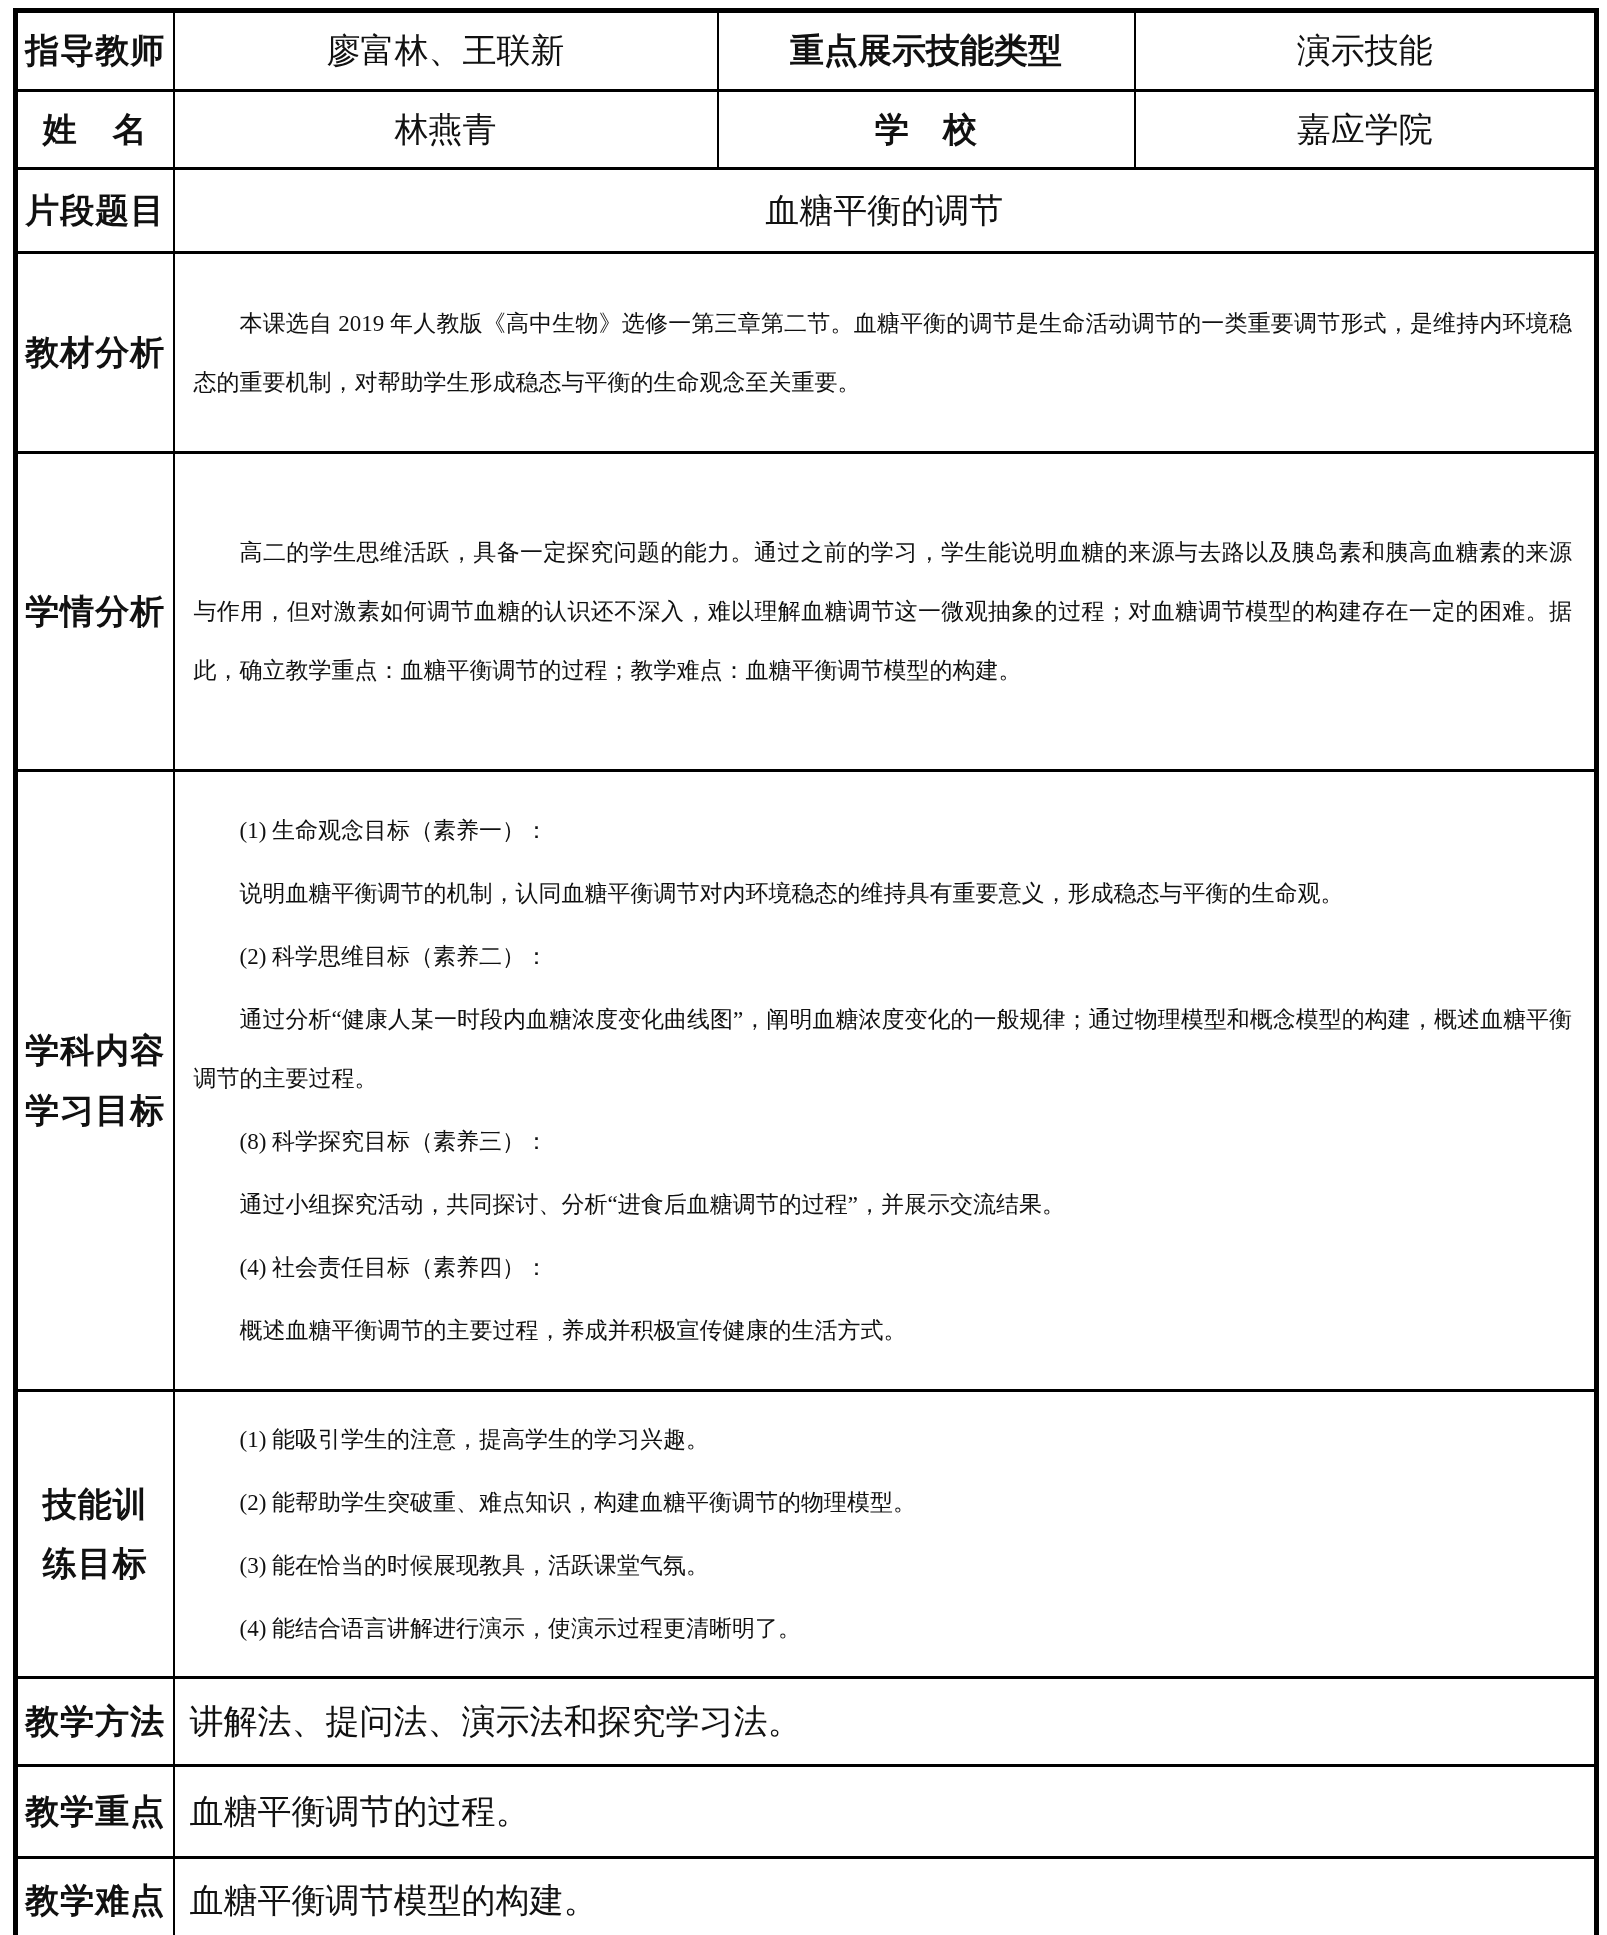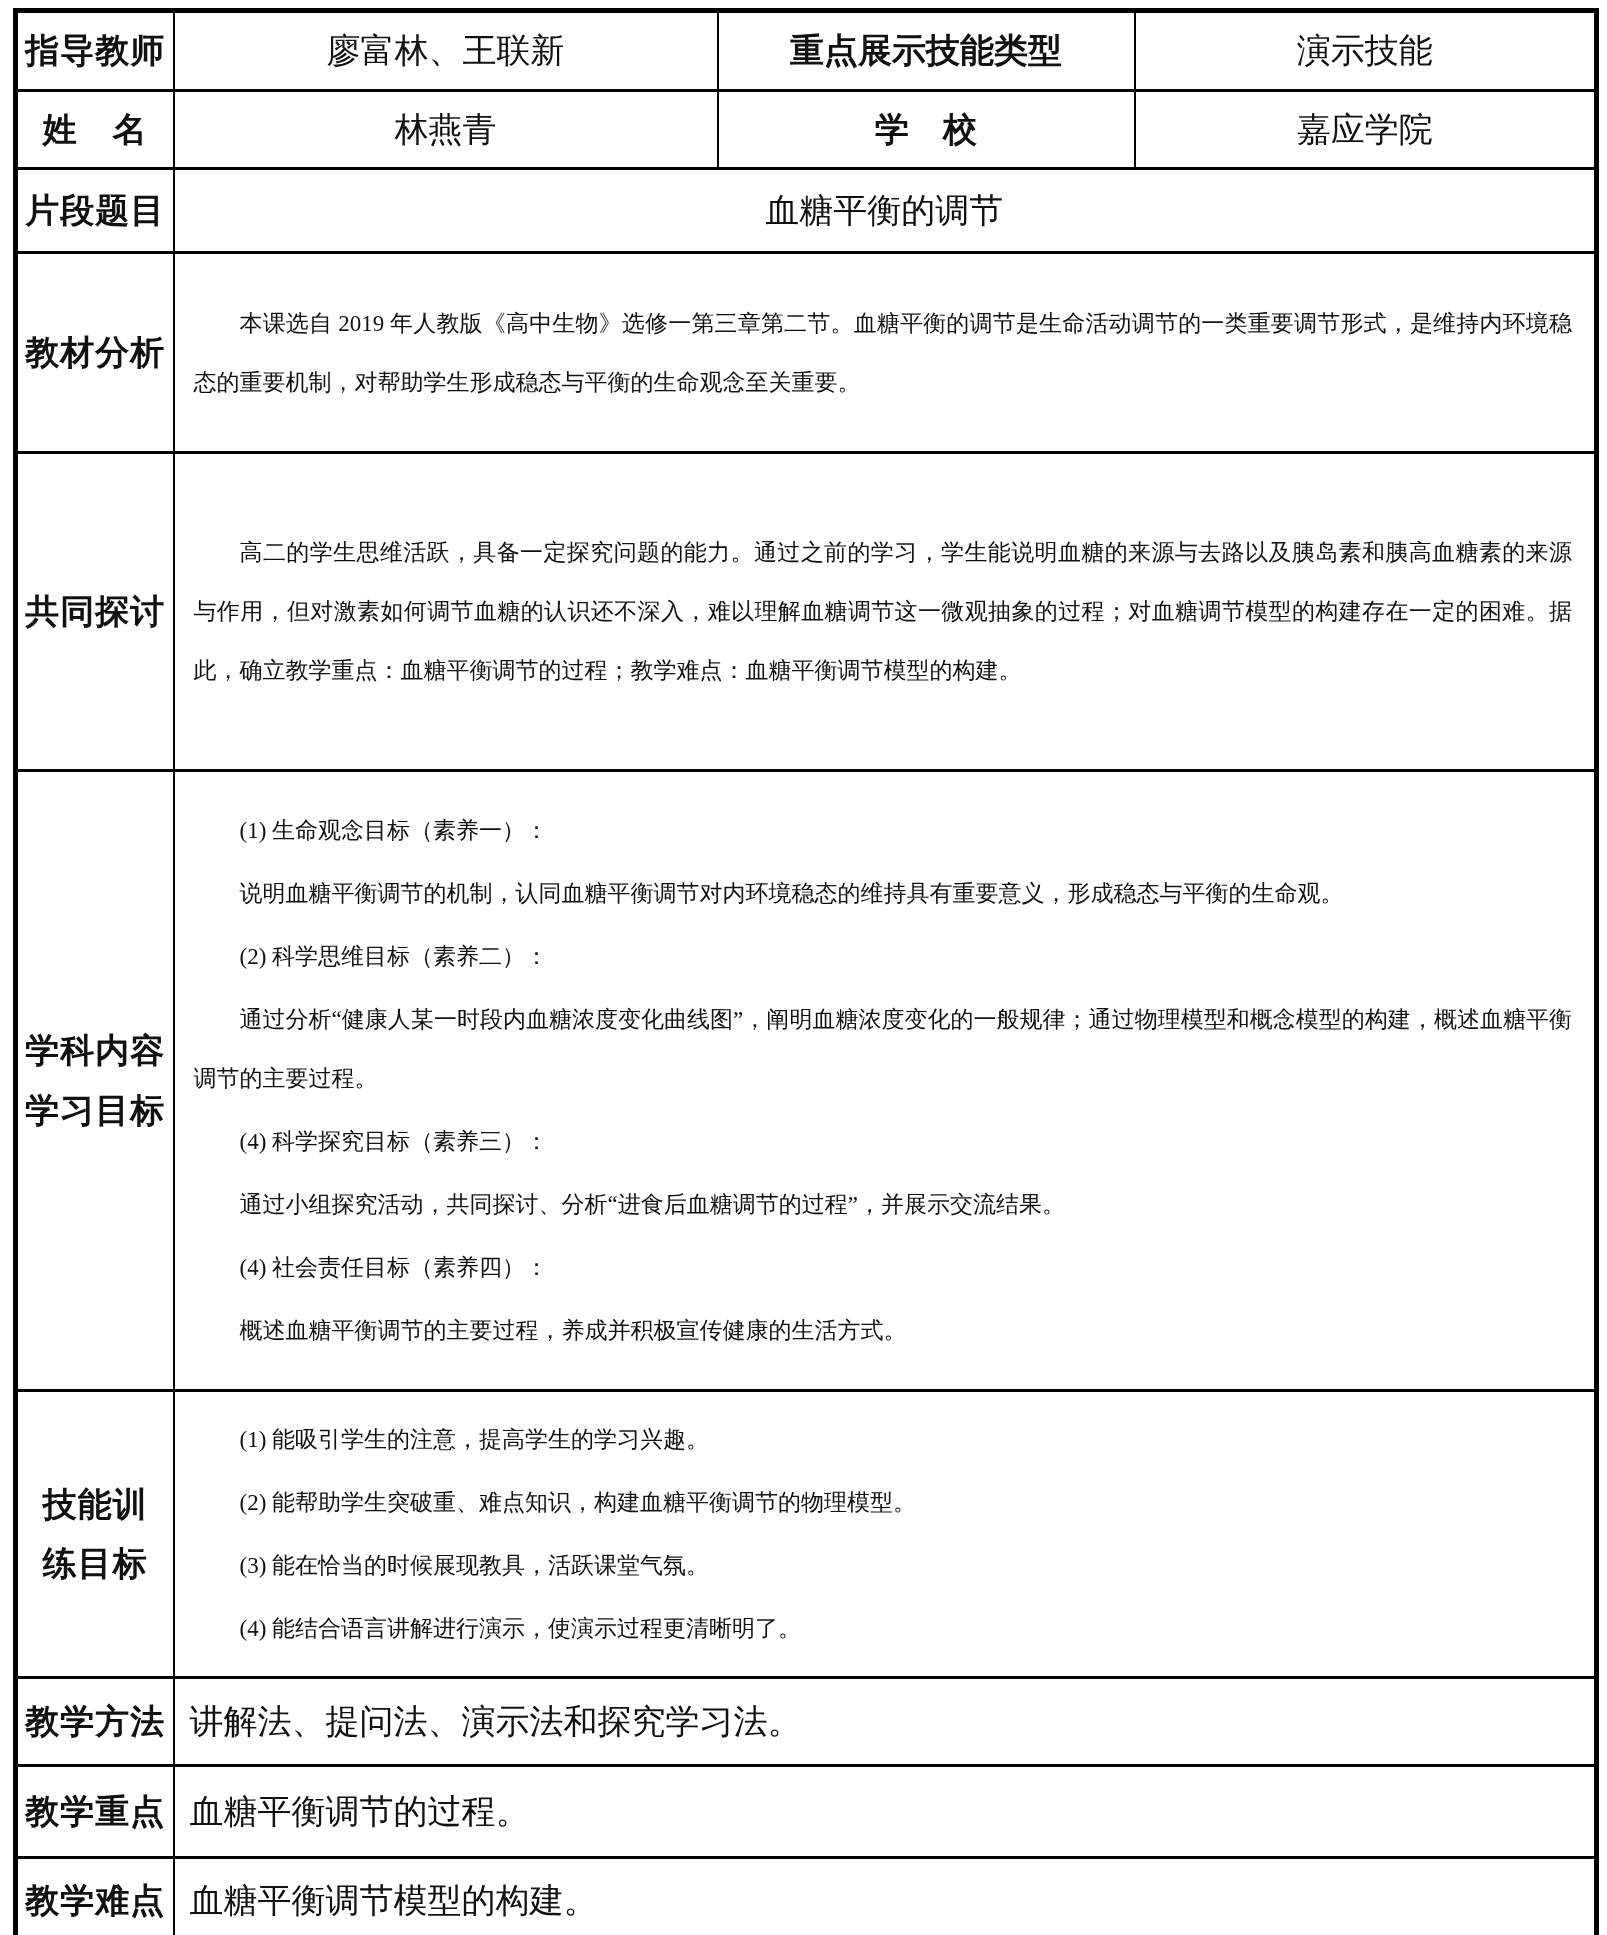--- a/index.html
+++ b/index.html
@@ -104,35 +104,35 @@
     </tr>
 
     <tr style="height:200px">
       <td class="label-cell">教材分析</td>
       <td class="content-cell" colspan="3">
         <p>本课选自 2019 年人教版《高中生物》选修一第三章第二节。血糖平衡的调节是生命活动调节的一类重要调节形式，是维持内环境稳态的重要机制，对帮助学生形成稳态与平衡的生命观念至关重要。</p>
       </td>
     </tr>
 
     <tr style="height:318px">
-      <td class="label-cell">共同探讨</td>
+      <td class="label-cell">学情分析</td>
       <td class="content-cell" colspan="3">
         <p>高二的学生思维活跃，具备一定探究问题的能力。通过之前的学习，学生能说明血糖的来源与去路以及胰岛素和胰高血糖素的来源与作用，但对激素如何调节血糖的认识还不深入，难以理解血糖调节这一微观抽象的过程；对血糖调节模型的构建存在一定的困难。据此，确立教学重点：血糖平衡调节的过程；教学难点：血糖平衡调节模型的构建。</p>
       </td>
     </tr>
 
     <tr style="height:620px">
       <td class="label-cell">学科内容
 学习目标</td>
       <td class="content-cell" colspan="3">
         <p>(1) 生命观念目标（素养一）：</p>
         <p>说明血糖平衡调节的机制，认同血糖平衡调节对内环境稳态的维持具有重要意义，形成稳态与平衡的生命观。</p>
         <p>(2) 科学思维目标（素养二）：</p>
         <p>通过分析“健康人某一时段内血糖浓度变化曲线图”，阐明血糖浓度变化的一般规律；通过物理模型和概念模型的构建，概述血糖平衡调节的主要过程。</p>
-        <p>(4) 科学探究目标（素养三）：</p>
+        <p>(8) 科学探究目标（素养三）：</p>
         <p>通过小组探究活动，共同探讨、分析“进食后血糖调节的过程”，并展示交流结果。</p>
         <p>(4) 社会责任目标（素养四）：</p>
         <p>概述血糖平衡调节的主要过程，养成并积极宣传健康的生活方式。</p>
       </td>
     </tr>
 
     <tr style="height:260px">
       <td class="label-cell">技能训
 练目标</td>
       <td class="content-cell" colspan="3">

